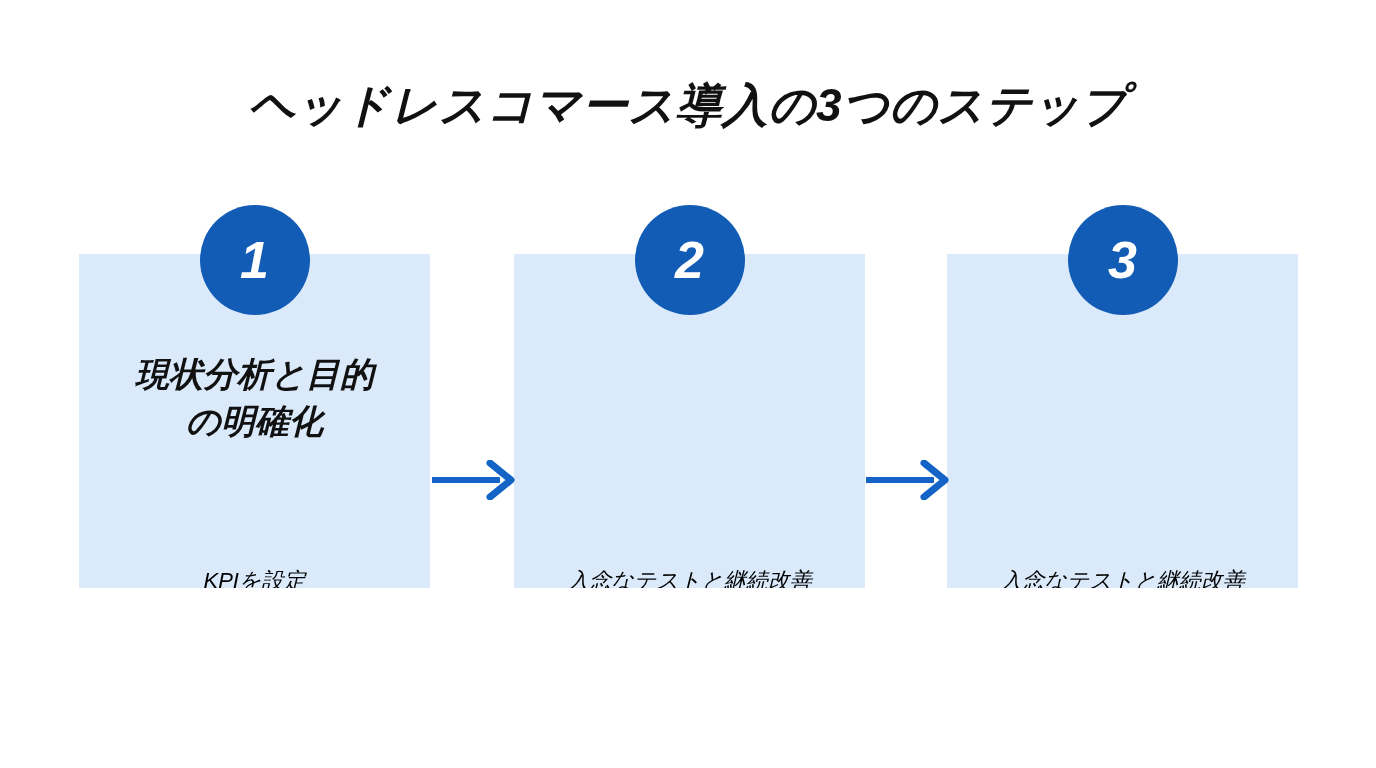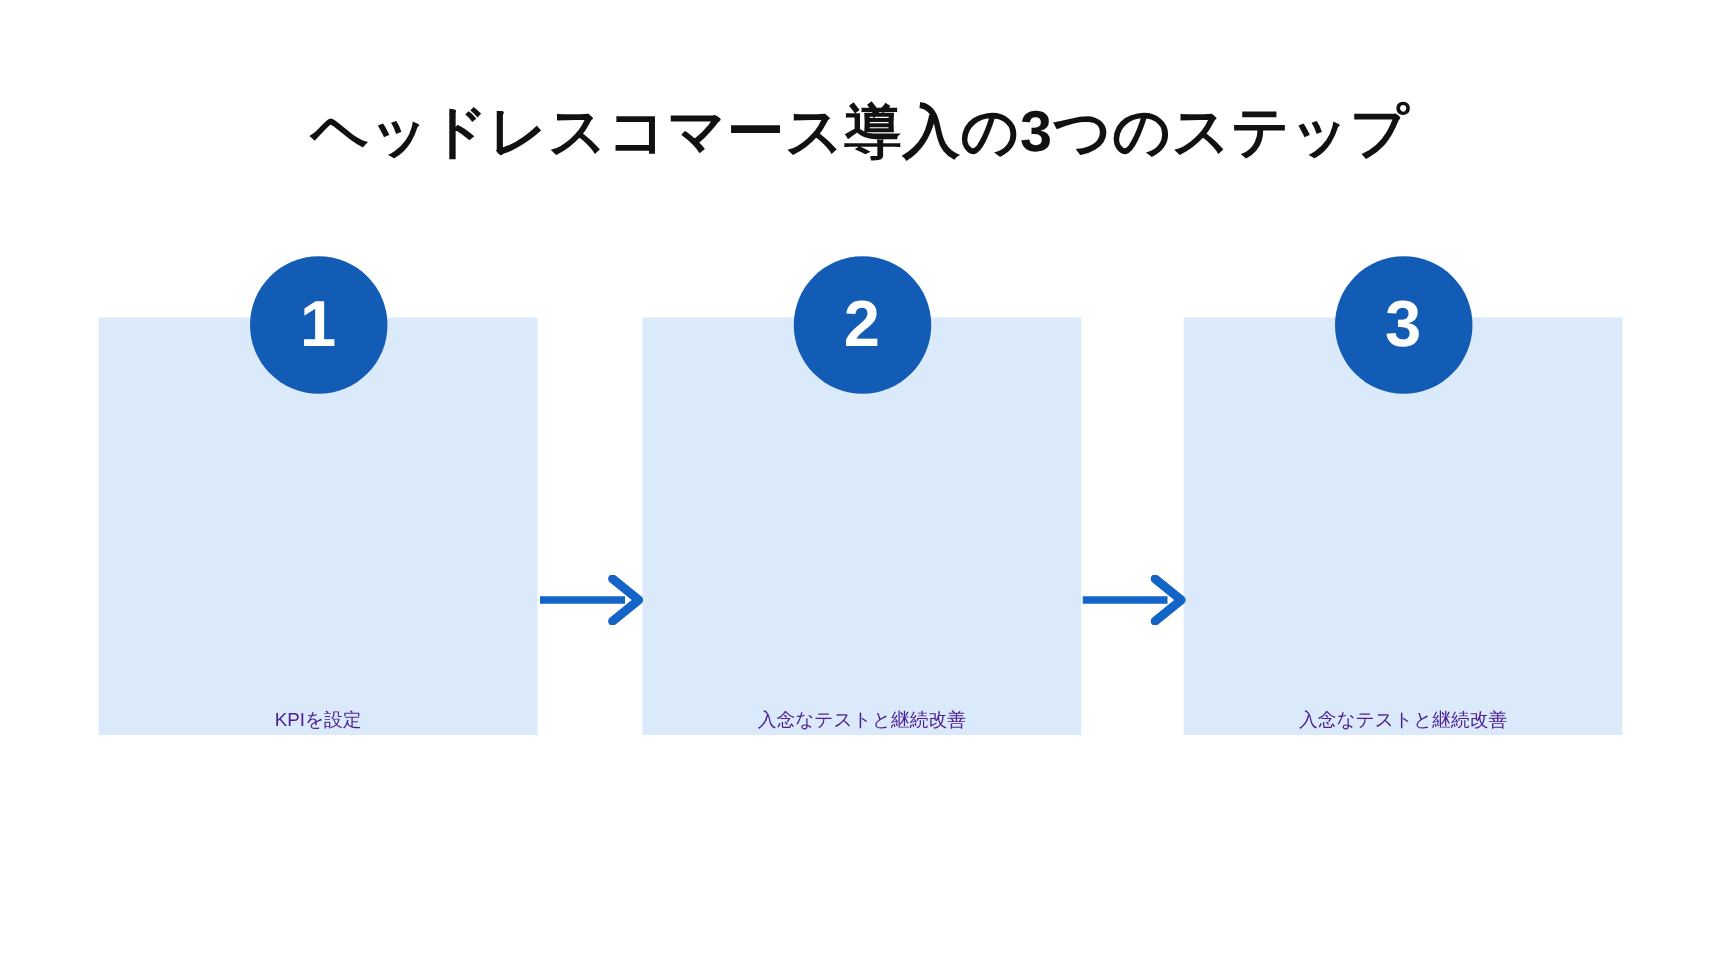--- a/index.html
+++ b/index.html
@@ -10,20 +10,21 @@
   body {
     font-family: "Liberation Sans", "DejaVu Sans", sans-serif;
     color: #111111;
   }
   .slide {
     position: relative;
     width: 1376px;
     height: 588px;
     background: #ffffff;
     overflow: hidden;
+    font-style: italic;
   }
 
   
   .slide-title {
     position: absolute;
     left: 0;
     top: 78px;
     width: 1376px;
     text-align: center;
     font-size: 46px;
@@ -91,24 +92,24 @@
     color: #111111;
     white-space: pre-line;
   }
 
   .step-note {
     position: absolute;
     left: 14px;
     top: 312px;
     width: 323px;
     text-align: center;
-    font-size: 15px;
+    font-size: 22px;
     font-weight: 400;
     line-height: 1.4;
-    color: #4c1d95;
+    color: #000000;
   }
 
   
   .connector {
     position: absolute;
     top: 206px;
     width: 84px;
     height: 40px;
     z-index: 2;
   }
@@ -121,20 +122,22 @@
 
 <div class="slide">
 
   <div class="slide-title">ヘッドレスコマース導入の3つのステップ</div>
 
   <div class="steps">
 
     <div class="step step-1">
       <div class="step-card"></div>
       <div class="step-badge">1</div>
+      <div class="step-heading">現状分析と目的
+の明確化</div>
       <div class="step-note">KPIを設定</div>
     </div>
 
     <div class="connector connector-1">
       <svg width="84" height="40" viewBox="0 0 84 40">
         <line x1="0" y1="20" x2="68" y2="20" stroke="#1464c8" stroke-width="6"></line>
         <polyline points="58,3 79,20 58,37" fill="none" stroke="#1464c8" stroke-width="7" stroke-linecap="round" stroke-linejoin="round"></polyline>
       </svg>
     </div>
 

